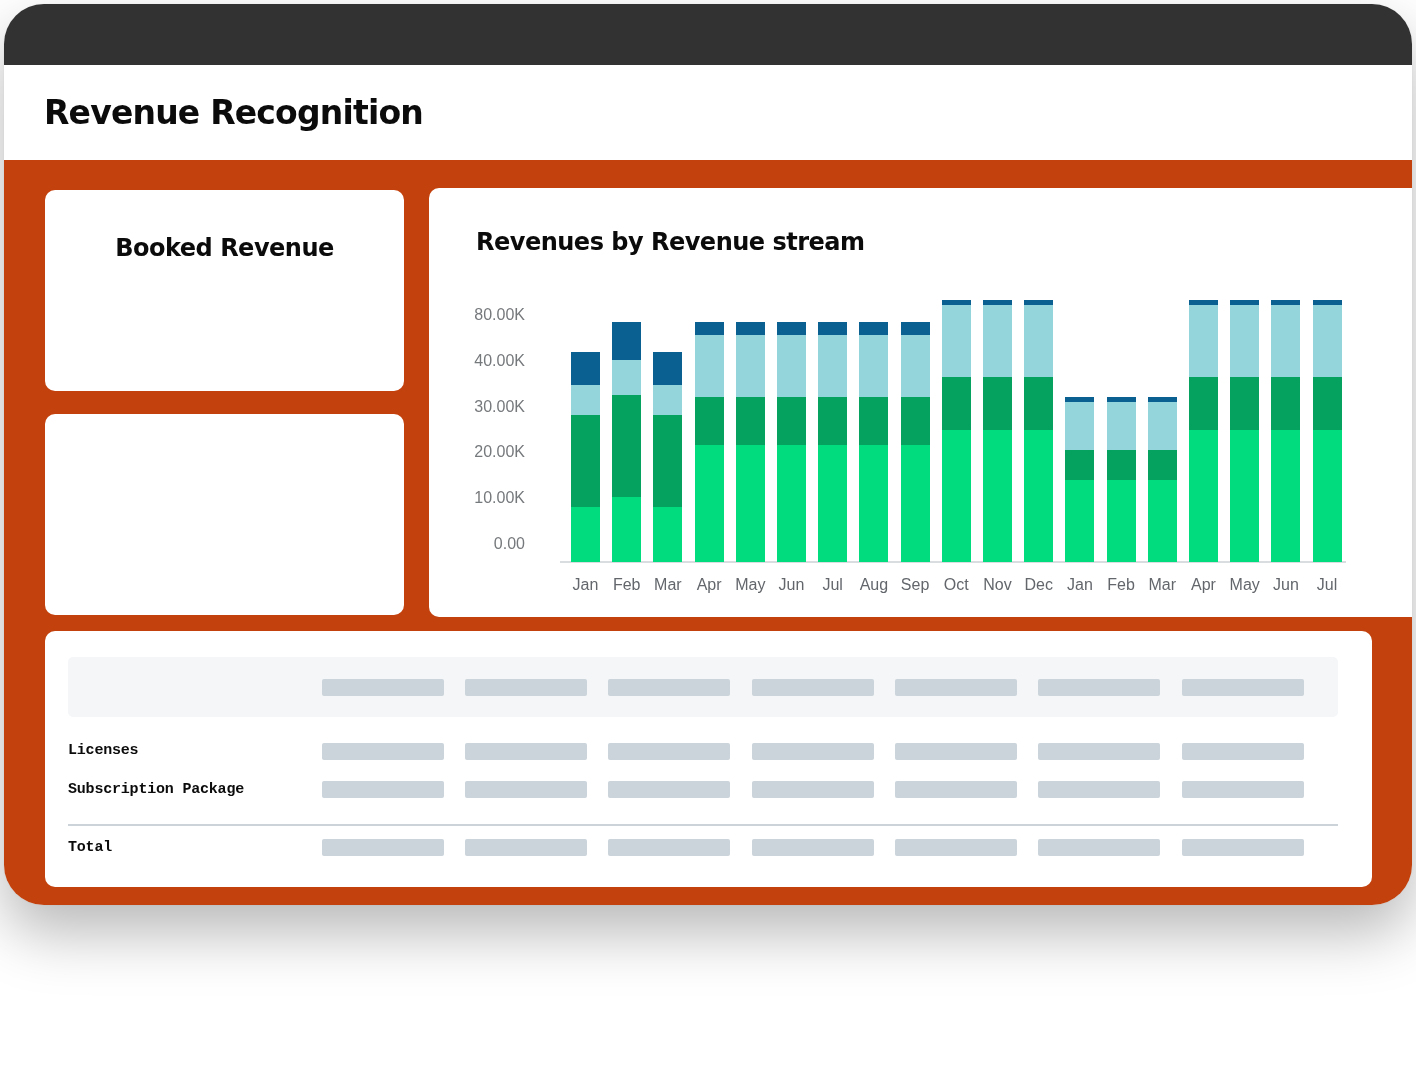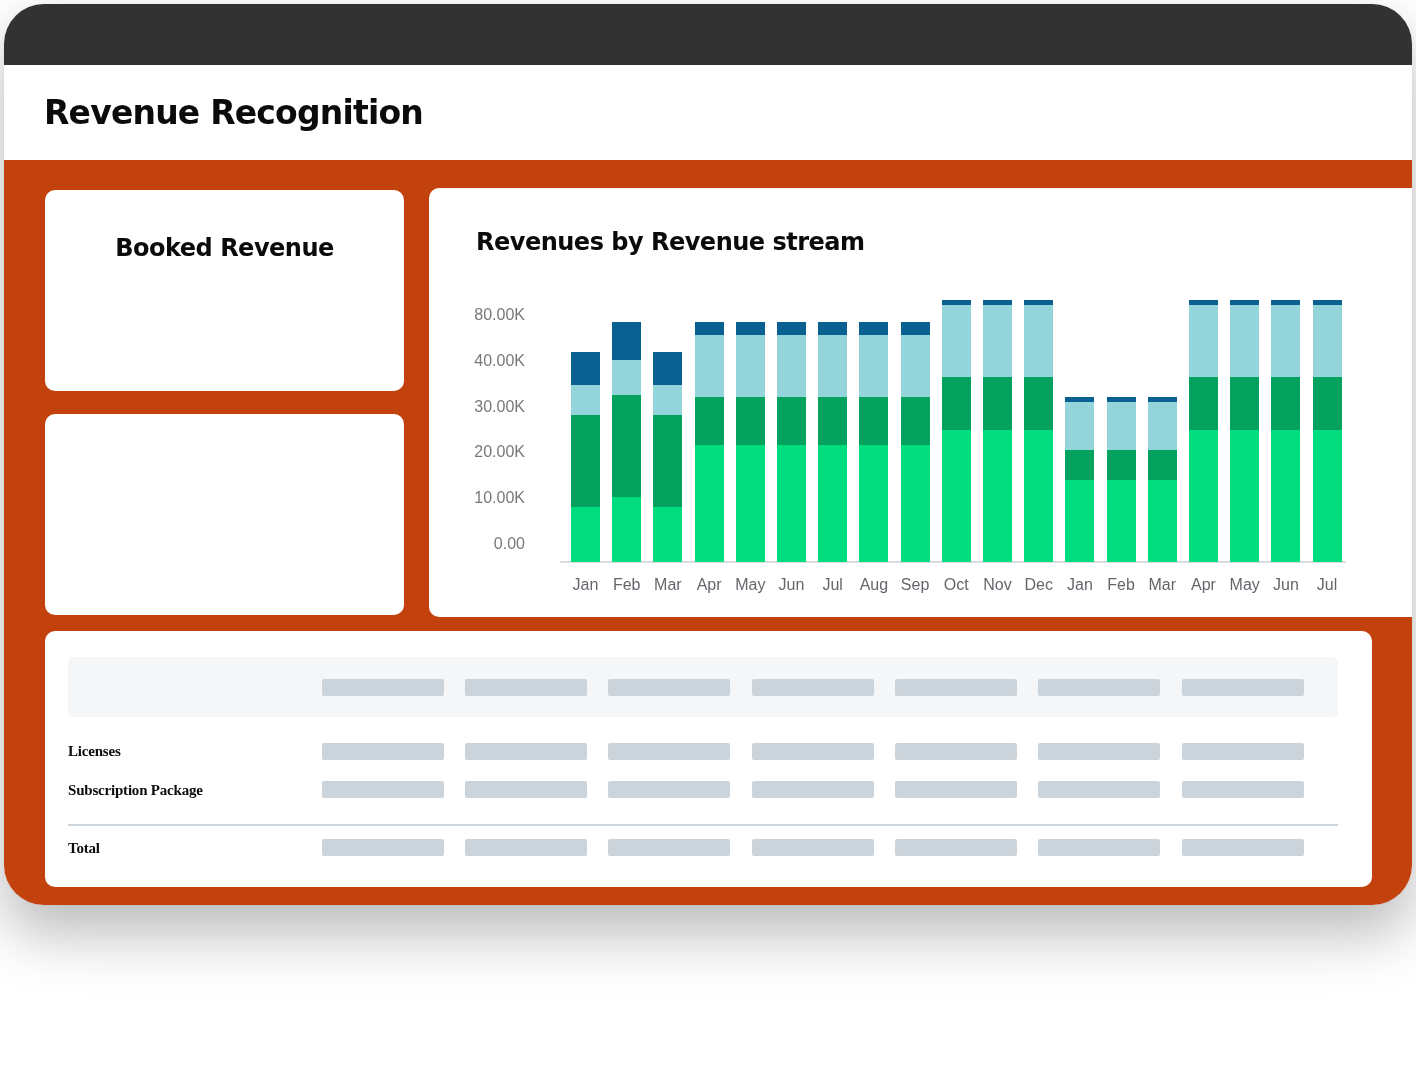--- a/index.html
+++ b/index.html
@@ -61,21 +61,21 @@
     position:absolute; left:23px; top:26px; width:1270px; height:60px;
     background:#f4f6f8; border-radius:5px;
   }
   .ph-row { position:absolute; left:0; width:100%; height:17px; }
   .ph-row .ph {
     position:absolute; top:0; width:122px; height:17px;
     background:#cbd4da; border-radius:2px;
   }
   .row-label {
     position:absolute; left:23px; width:260px; height:20px; line-height:20px;
-    font-family:Liberation Serif, serif; font-size:15px; font-weight:bold;
+    font-family:Liberation Mono, monospace; font-size:15px; font-weight:bold;
     letter-spacing:-0.2px; color:#0b0b0b;
   }
   .tbl-divider { position:absolute; left:23px; top:193px; width:1270px; height:2px; background:#ccd4da; }
 </style>
 </head>
 <body>
 
 <div class="window">
   <div class="titlebar"></div>
 

